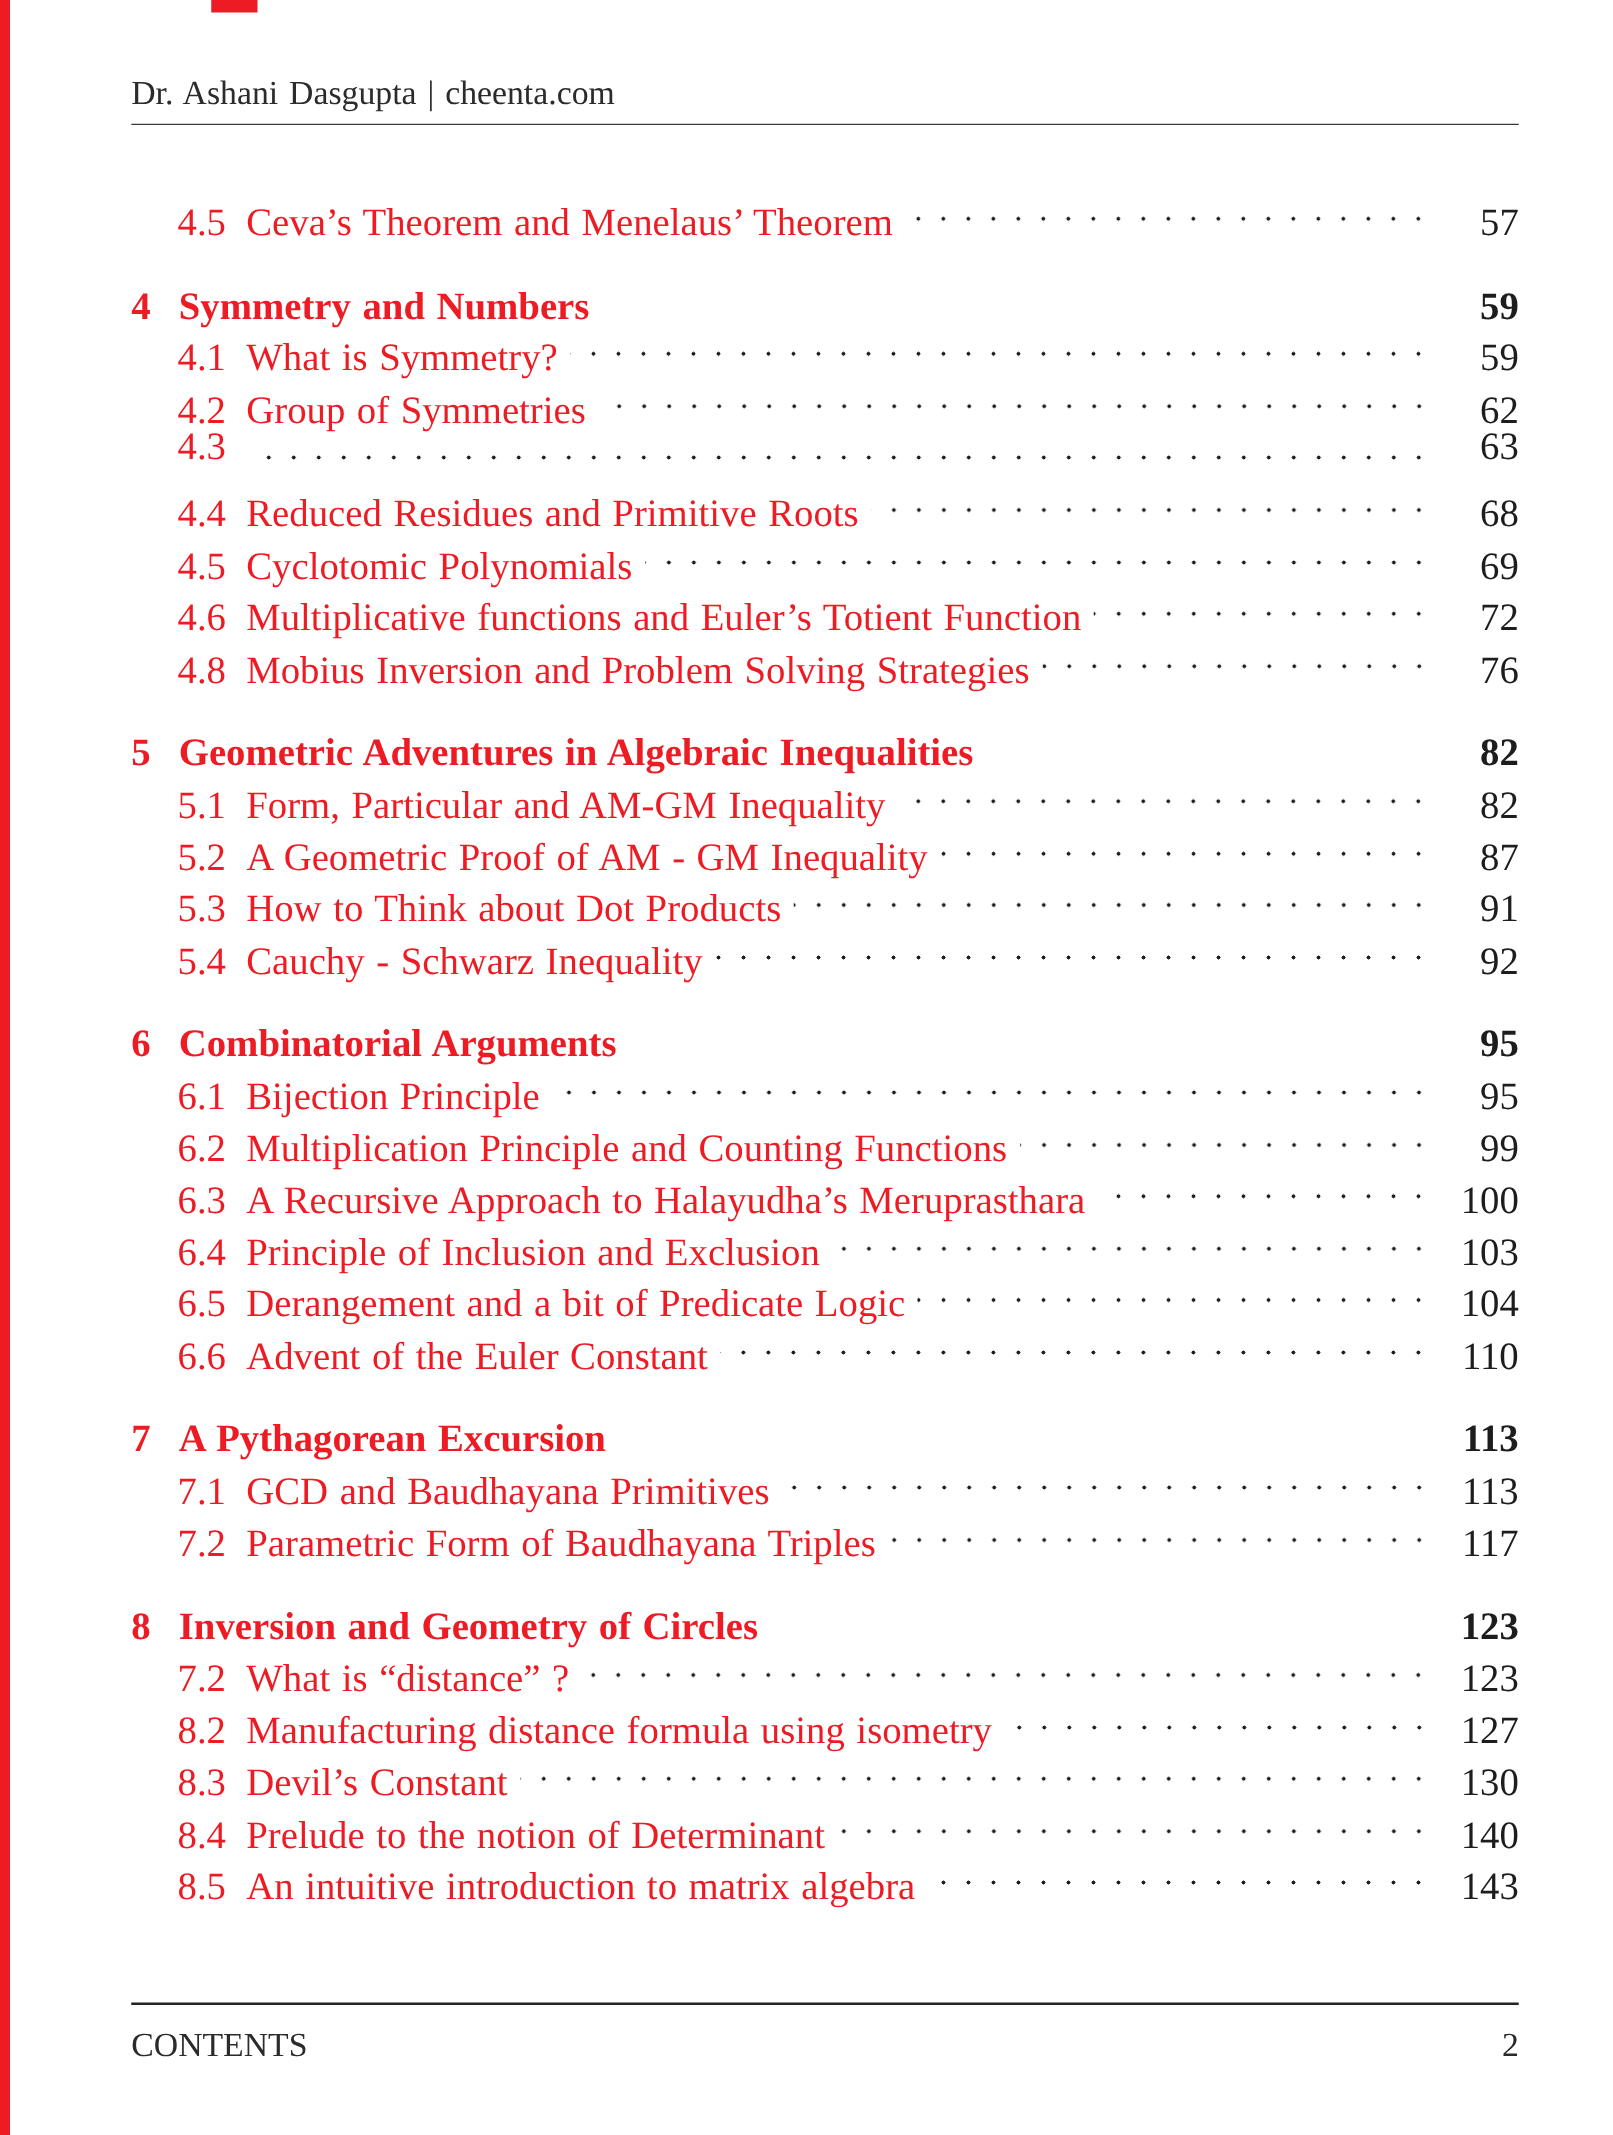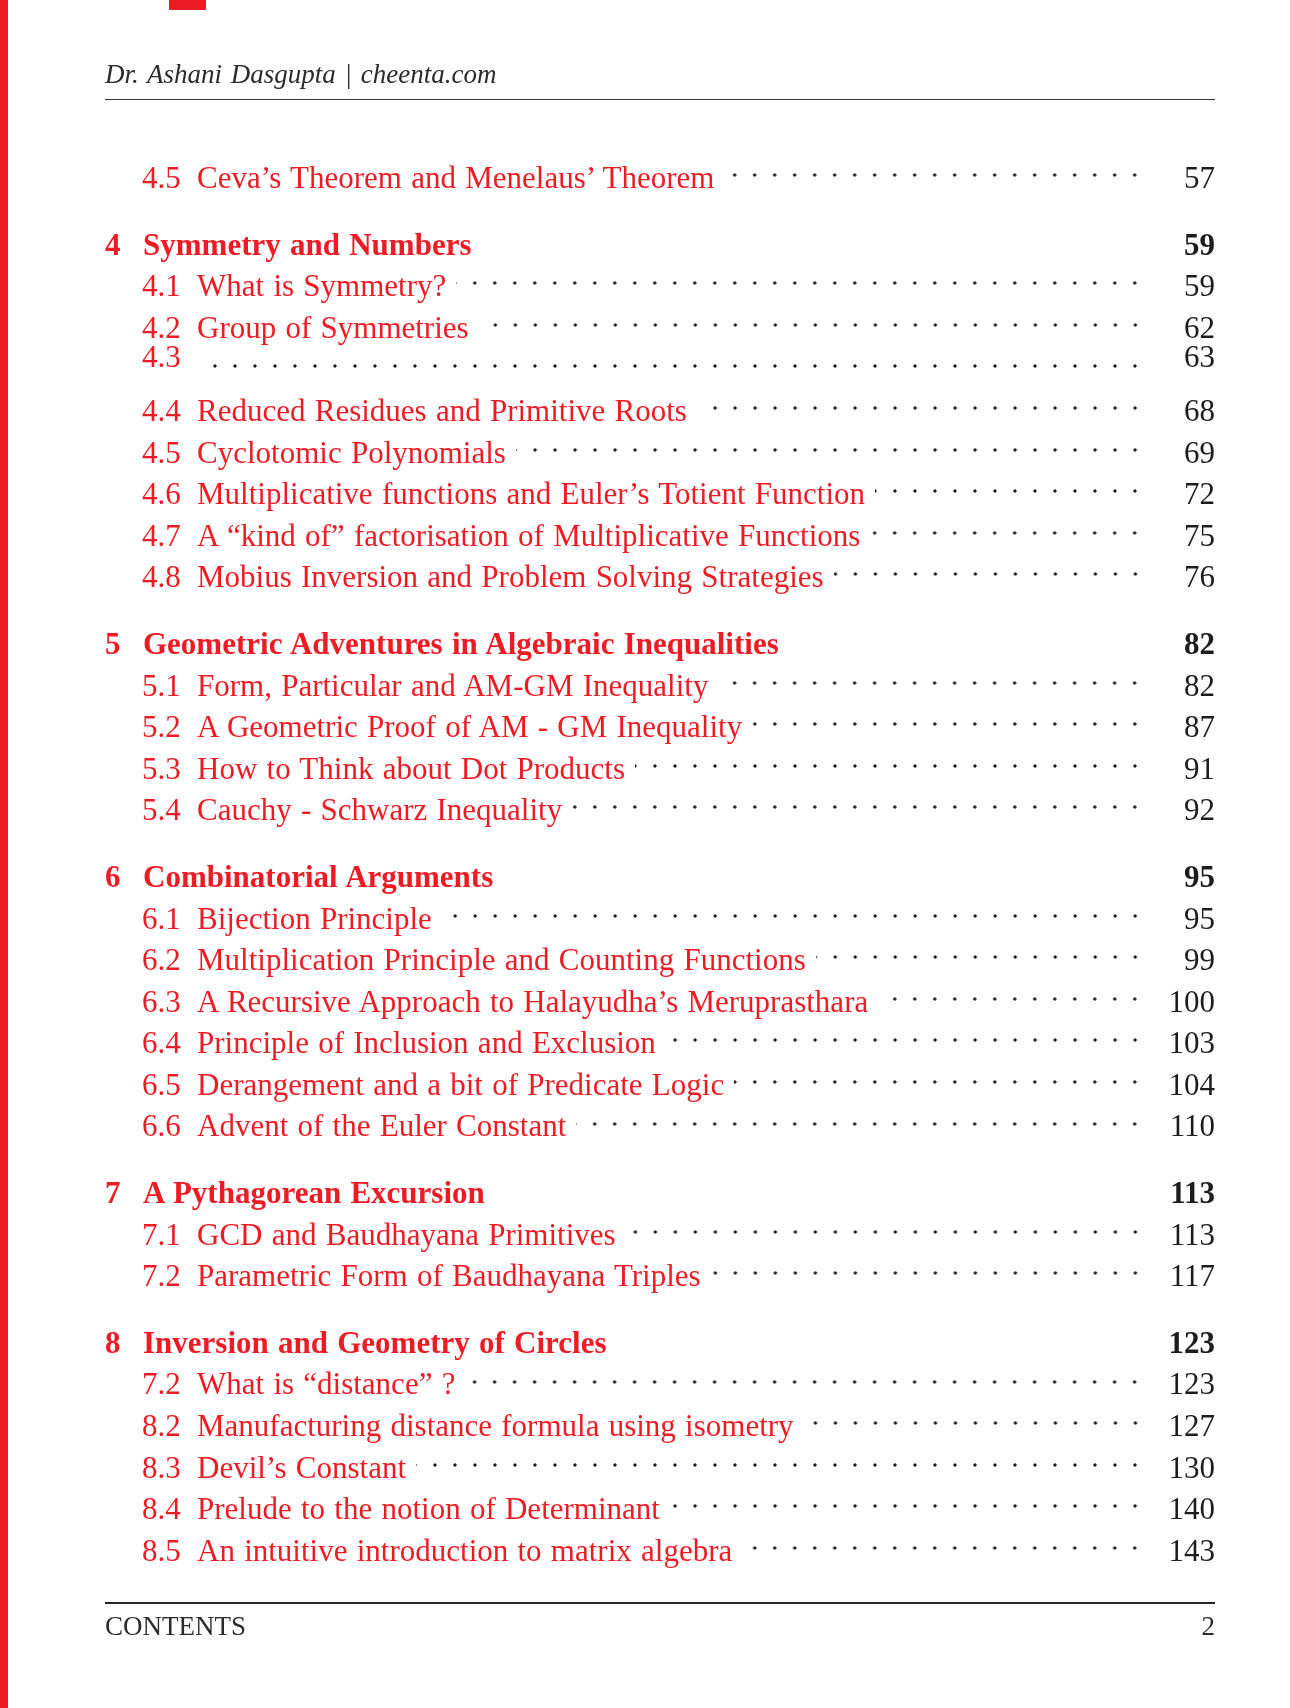--- a/index.html
+++ b/index.html
@@ -17,21 +17,20 @@
     position:absolute;left:0;top:0;width:8px;height:1708px;background:var(--red);
   }
   .edge-tab{
     position:absolute;left:169px;top:0;width:37px;height:10px;background:var(--red);
   }
   .page-header{
     position:absolute;left:105px;top:60px;width:1110px;
     font-size:27px;line-height:29px;color:#2b2b2b;
     padding-bottom:10px;border-bottom:1.5px solid var(--rule);
     word-spacing:2px;
-    font-style:italic;
   }
   .toc{
     position:absolute;left:105px;top:145px;width:1110px;
     font-size:31px;color:var(--red);
   }
   .toc-row{
     display:flex;align-items:baseline;height:41.6px;line-height:41.6px;
     white-space:nowrap;word-spacing:1.5px;
   }
   .toc-row.chapter{
@@ -48,21 +47,21 @@
     background-size:20px 20px;background-repeat:repeat-x;
     background-position:right 4px bottom 1.5px;
   }
   .chapter .leader{background-image:none;}
   .pagenum{
     flex:0 0 58px;text-align:right;color:var(--ink);
   }
   .chapter .pagenum{font-weight:bold;}
   .page-footer{
     position:absolute;left:105px;top:1602px;width:1110px;
-    border-top:2.5px solid #242424;padding-top:5px;
+    border-top:2.5px solid #242424;padding-top:15px;
     font-size:27px;line-height:34px;color:#2b2b2b;
     display:flex;justify-content:space-between;align-items:baseline;
   }
 </style>
 </head>
 <body>
 
 <div class="edge-bar"></div>
 <div class="edge-tab"></div>
 
@@ -110,26 +109,20 @@
     <span class="num">4.5</span>
     <span class="title">Cyclotomic Polynomials</span>
     <span class="leader"></span>
     <span class="pagenum">69</span>
   </div>
     <div class="toc-row section">
     <span class="num">4.6</span>
     <span class="title">Multiplicative functions and Euler’s Totient Function</span>
     <span class="leader"></span>
     <span class="pagenum">72</span>
-  </div>
-    <div class="toc-row section">
-    <span class="num">4.7</span>
-    <span class="title">A “kind of” factorisation of Multiplicative Functions</span>
-    <span class="leader"></span>
-    <span class="pagenum">75</span>
   </div>
     <div class="toc-row section">
     <span class="num">4.8</span>
     <span class="title">Mobius Inversion and Problem Solving Strategies</span>
     <span class="leader"></span>
     <span class="pagenum">76</span>
   </div>
     <div class="toc-row chapter">
     <span class="num">5</span>
     <span class="title">Geometric Adventures in Algebraic Inequalities</span>

